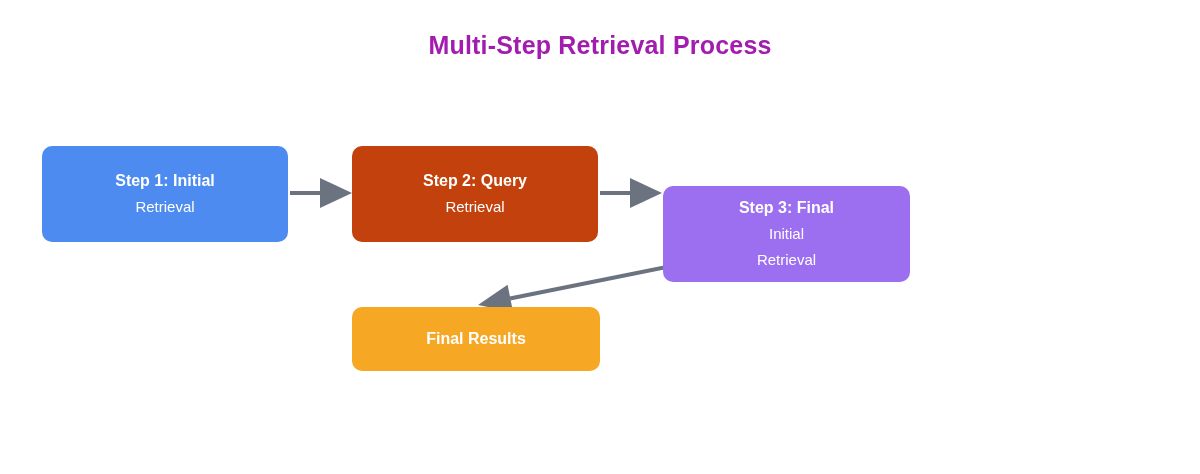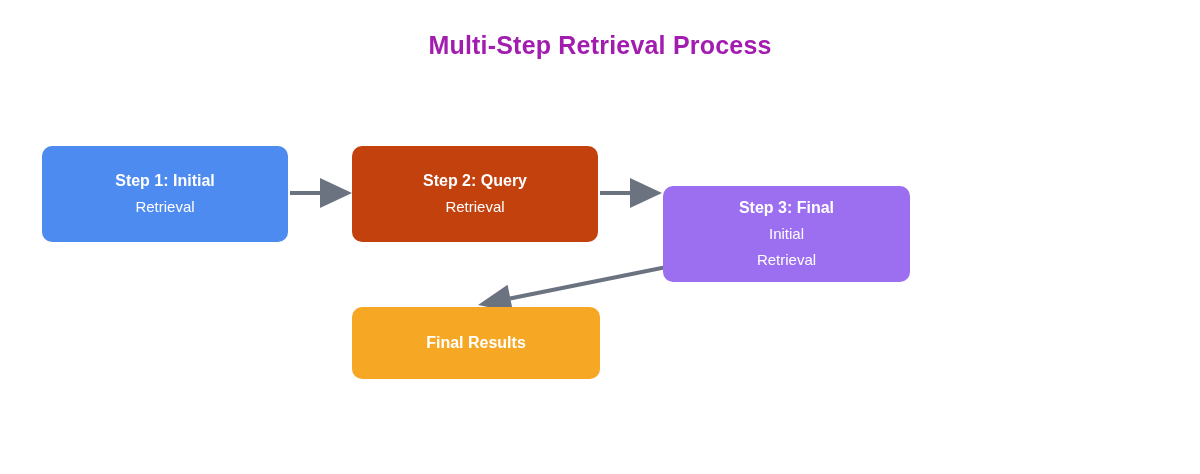--- a/index.html
+++ b/index.html
@@ -39,21 +39,21 @@
     line-height: 26px;
   }
   .node-line {
     font-size: 15px;
     line-height: 26px;
     font-weight: normal;
   }
   #node-step1 { left: 42px;  top: 146px; width: 246px; height: 96px; background: #4D8BF0; }
   #node-step2 { left: 352px; top: 146px; width: 246px; height: 96px; background: #c2410c; }
   #node-step3 { left: 663px; top: 146px; width: 247px; height: 96px; background: #9C6EF0; margin-top: 40px; }
-  #node-final { left: 352px; top: 307px; width: 248px; height: 72px; background: #F6A723; }
+  #node-final { left: 352px; top: 307px; width: 248px; height: 64px; background: #F6A723; }
   .edges-layer {
     position: absolute;
     left: 0; top: 0;
     width: 1200px; height: 474px;
     pointer-events: none;
   }
 </style>
 </head>
 <body>
 

